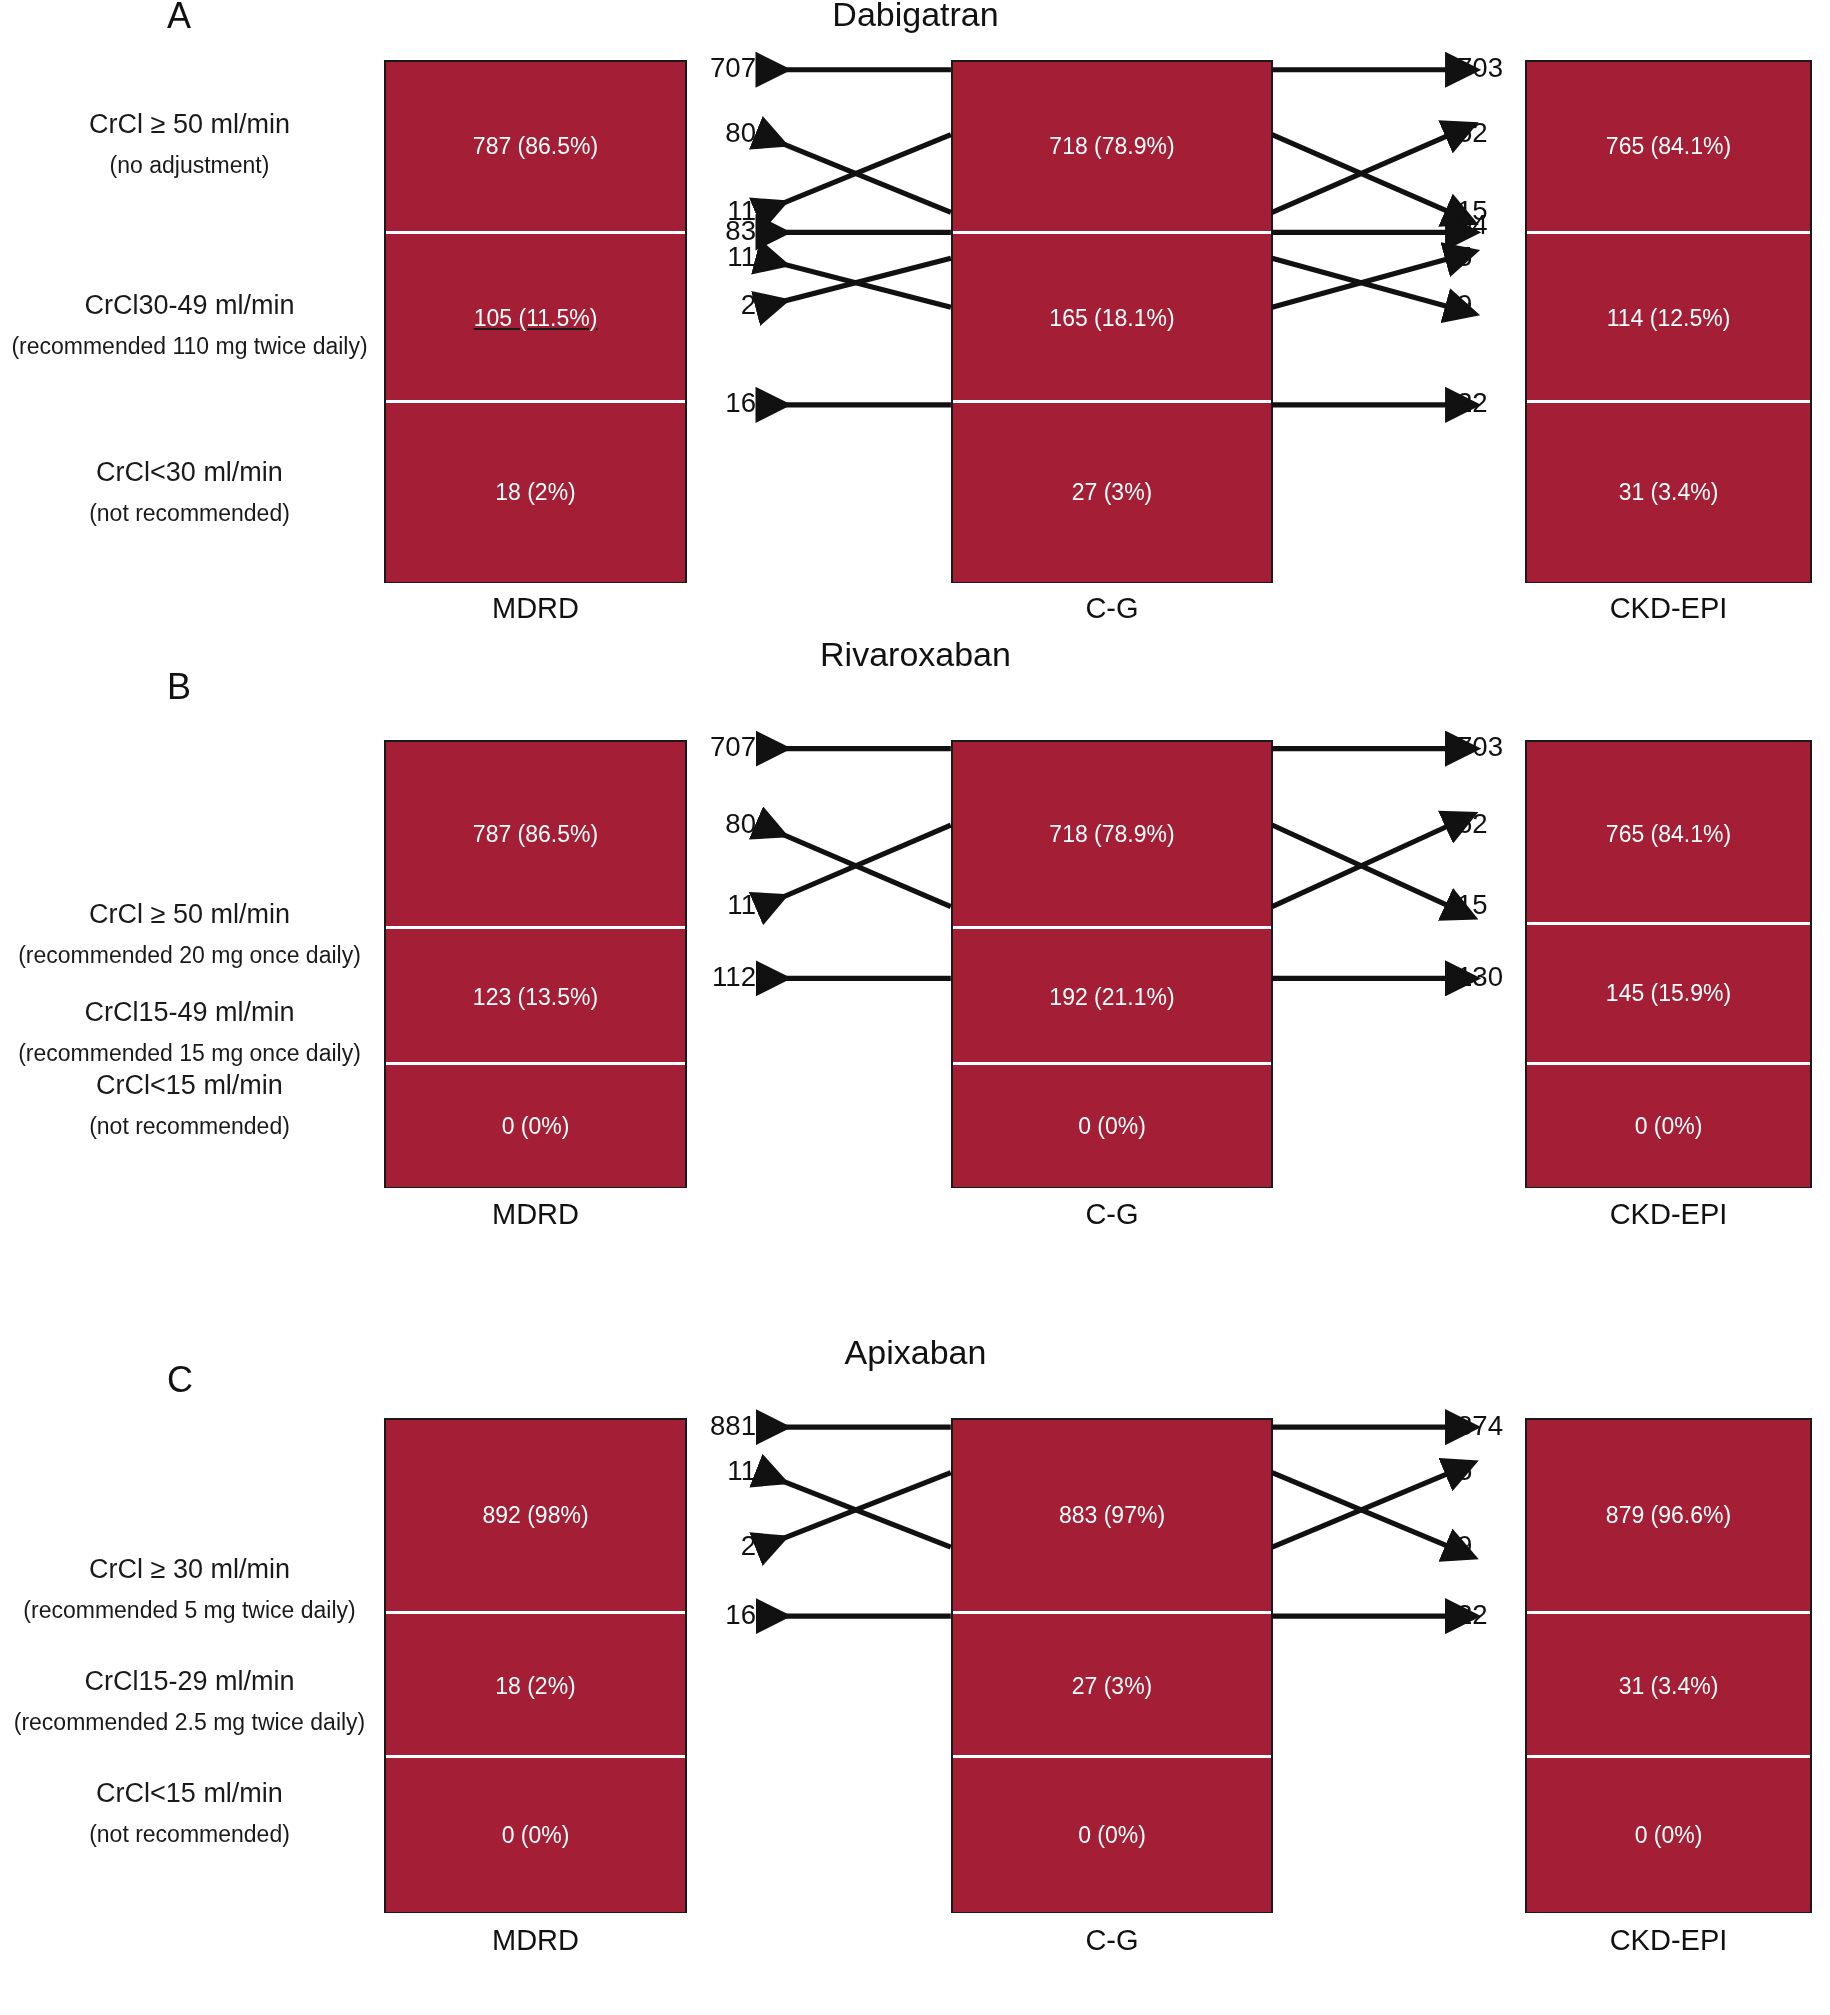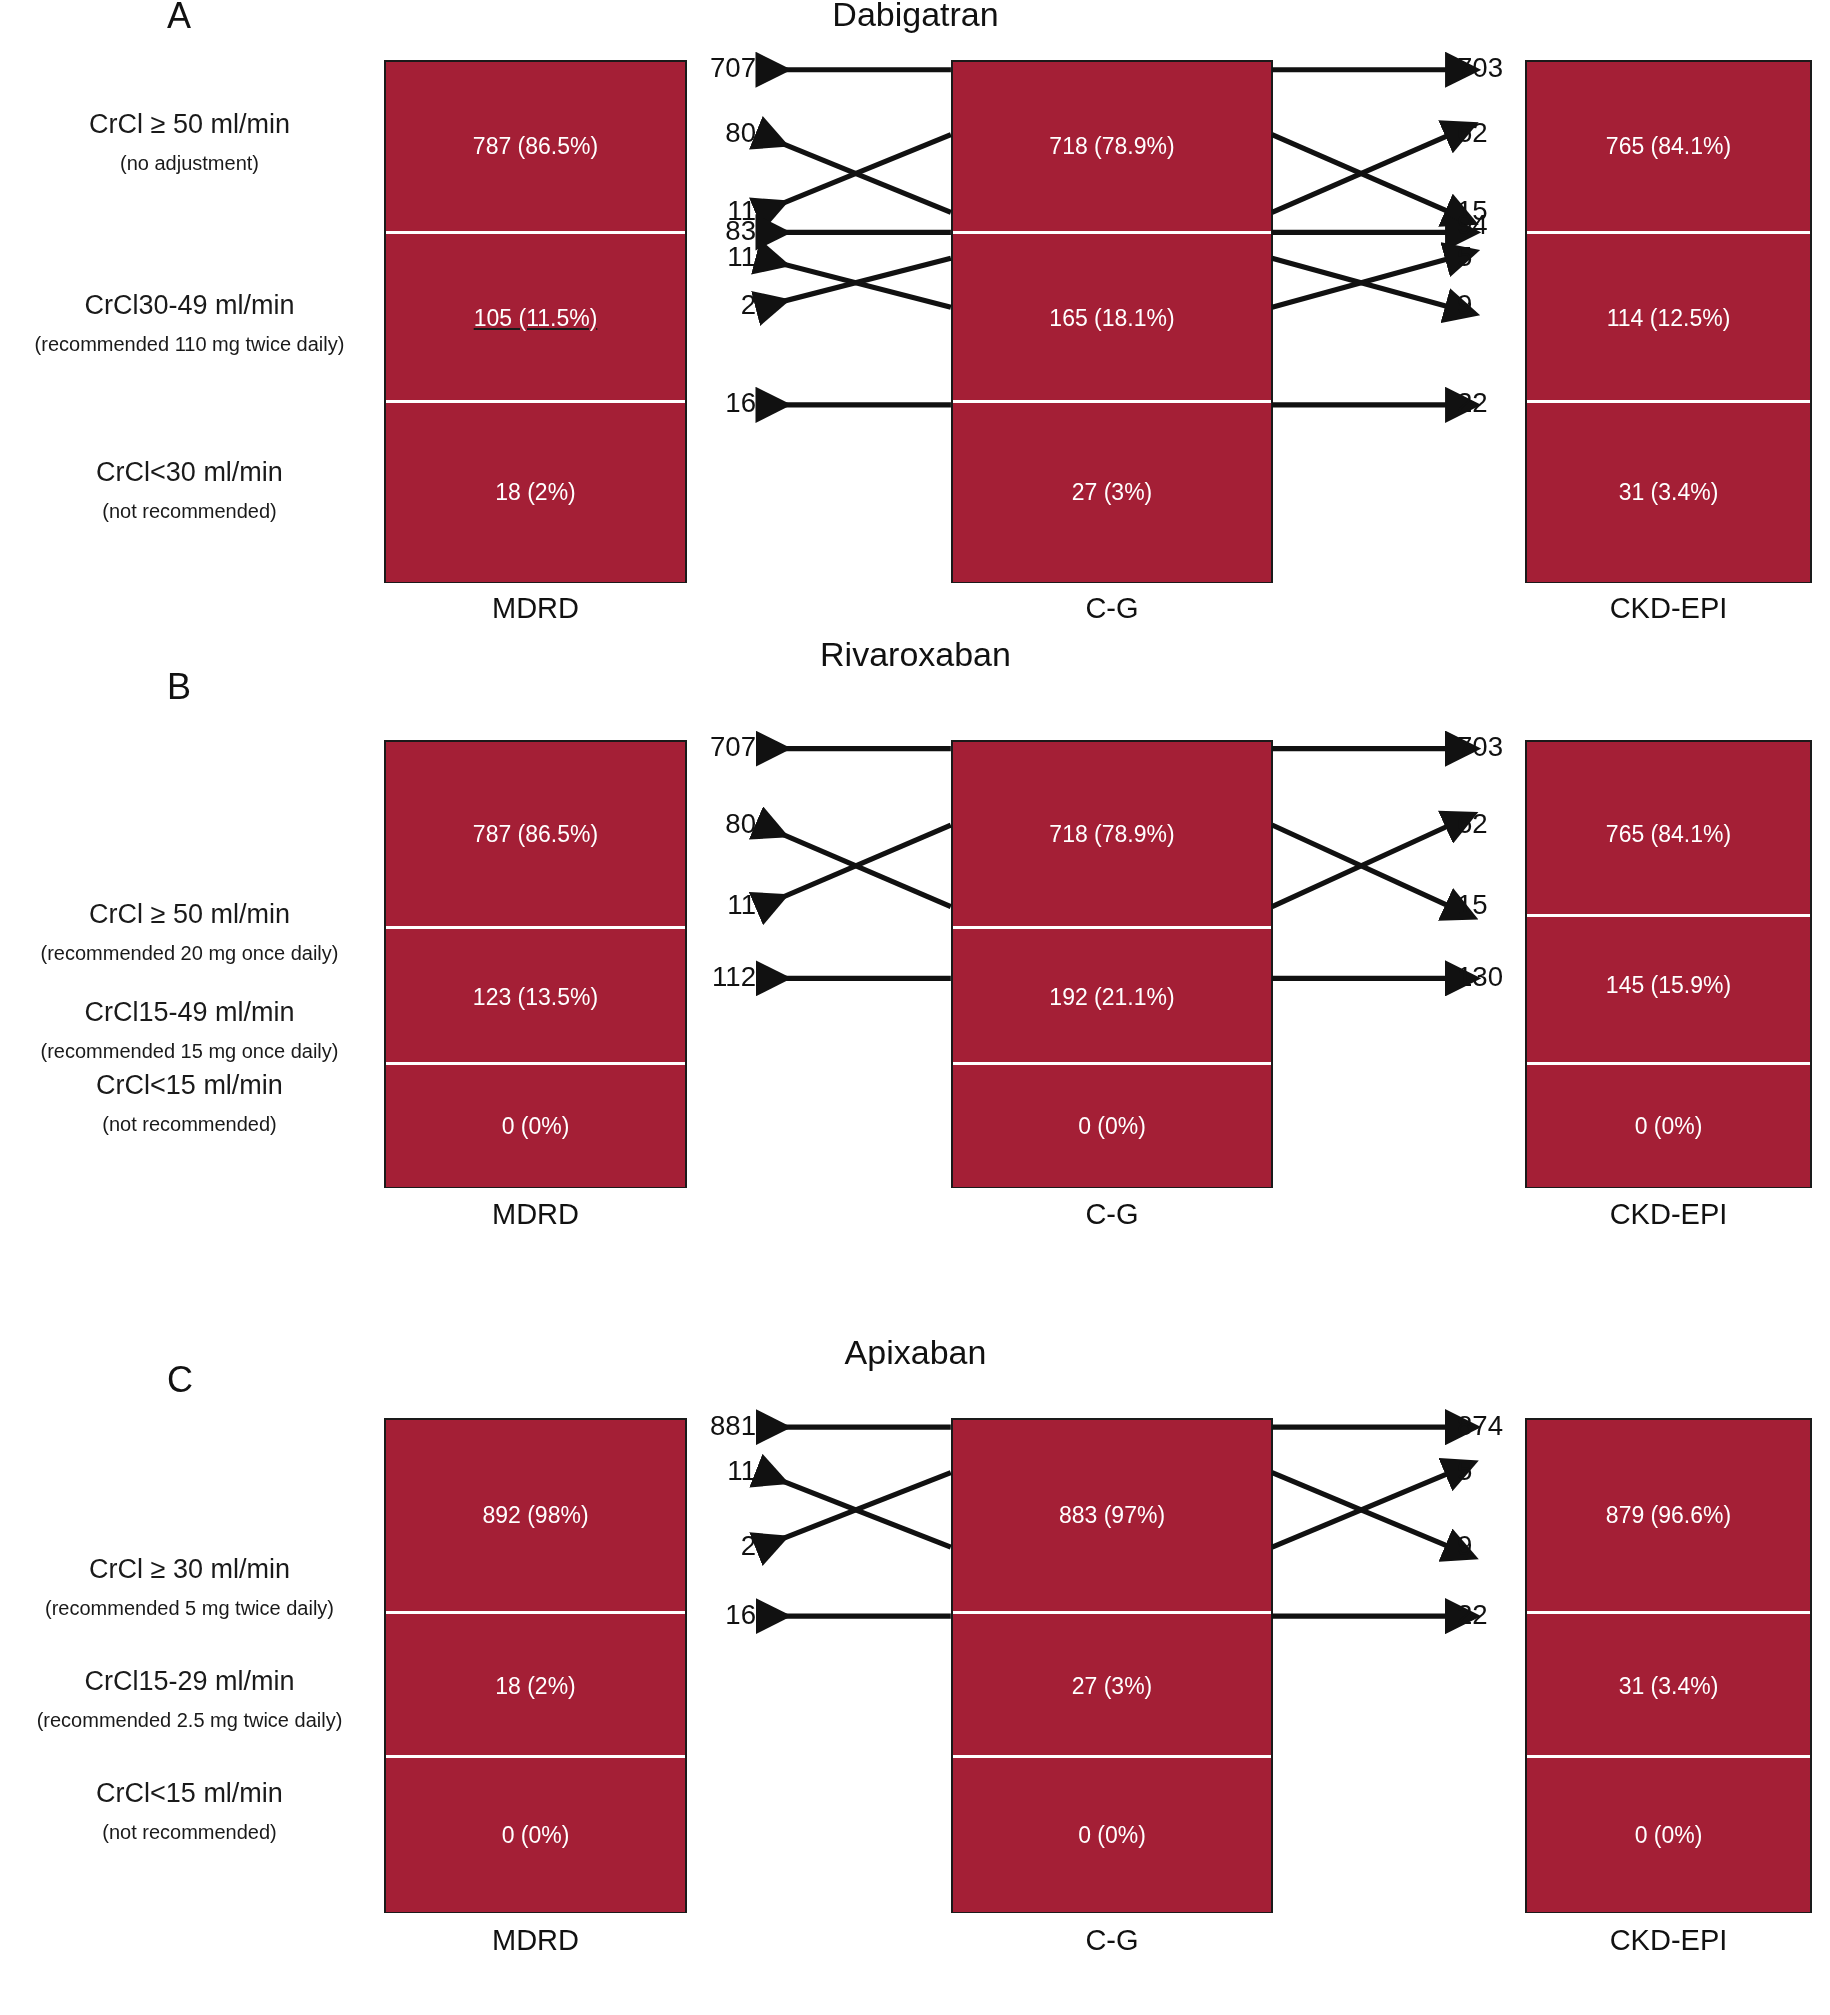--- a/index.html
+++ b/index.html
@@ -11,21 +11,21 @@
   #panel-B{top:632px;height:695px;}
   #panel-C{top:1327px;height:688px;}
 
   .panel-letter{position:absolute;font-size:36px;font-weight:400;color:#111;letter-spacing:0;}
   .panel-title{position:absolute;width:100%;text-align:center;font-size:34px;font-weight:400;color:#111;}
 
   
   .rowlabels{position:absolute;left:0;width:379px;}
   .rowlabel{position:absolute;width:379px;text-align:center;line-height:1.35;}
   .rowlabel .l1{font-size:27px;display:block;white-space:nowrap;}
-  .rowlabel .l2{font-size:20px;display:block;white-space:nowrap;margin-top:8px;}
+  .rowlabel .l2{font-size:23px;display:block;white-space:nowrap;margin-top:8px;}
 
   
   .barcol{position:absolute;box-sizing:border-box;border:2.9px solid #1a1a1a;background:#a41f36;}
   .seg{position:absolute;left:0;right:0;background:#a41f36;display:flex;align-items:center;justify-content:center;}
   .seg + .seg{border-top:3.4px solid #ffffff;}
   .seg span{color:#ffffff;font-size:23px;white-space:nowrap;}
   .colcap{position:absolute;text-align:center;font-size:29px;color:#111;}
 
   
   .arrowzone{position:absolute;}
@@ -192,21 +192,21 @@
       <div class="seg" style="top:320px;height:122px;">
           <span>0 (0%)</span>
         </div>
     </div>
     <div class="colcap" style="left:951px;top:566px;width:322px;">C-G</div>
 
     <div class="barcol" style="left:1525px;top:108px;width:287px;height:448px;">
       <div class="seg" style="top:0;height:184px;">
           <span>765 (84.1%)</span>
         </div>
-      <div class="seg" style="top:172px;height:136px;justify-content:center;">
+      <div class="seg" style="top:180px;height:136px;justify-content:center;">
           <span>145 (15.9%)</span>
         </div>
       <div class="seg" style="top:320px;height:122px;">
           <span>0 (0%)</span>
         </div>
     </div>
     <div class="colcap" style="left:1525px;top:566px;width:287px;">CKD-EPI</div>
 
     <div class="arrowzone" style="left:687px;top:108px;width:264px;height:448px;">
       <svg width="264" height="448" viewBox="0 0 459 780">

